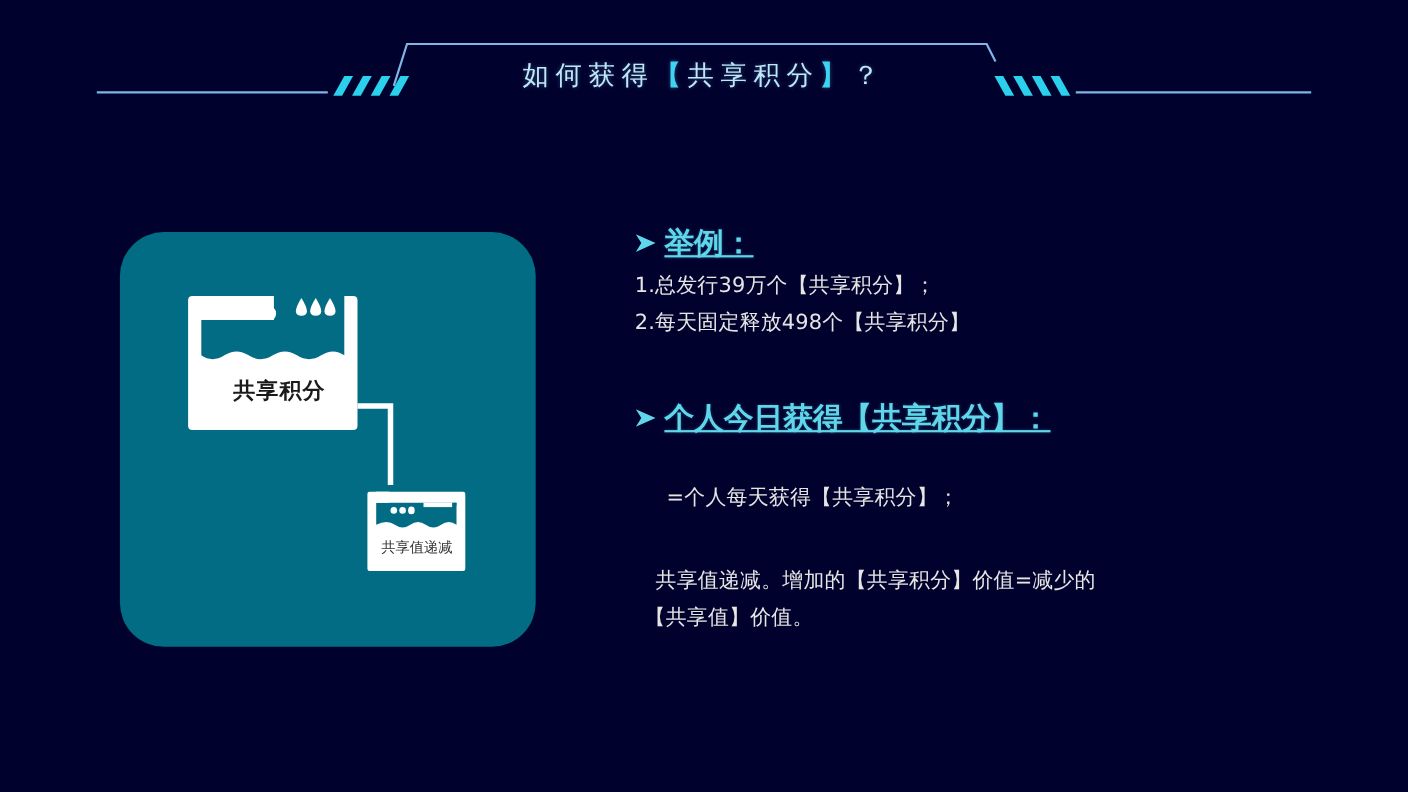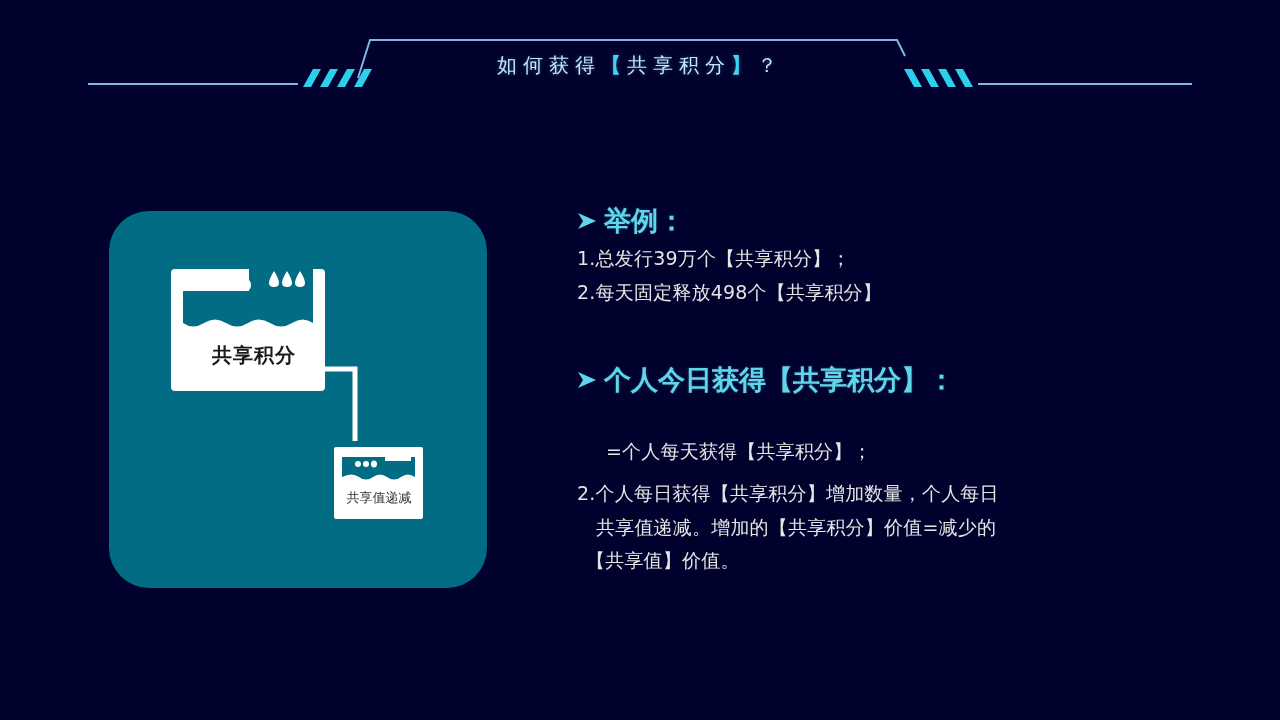--- a/index.html
+++ b/index.html
@@ -8,21 +8,21 @@
     background:#01012e;
     font-family:"DejaVu Sans", "Liberation Sans", sans-serif;
     position:relative;
   }
   .slide { position:absolute; inset:0; background:#01012d; }
 
   
   .hdr-svg { position:absolute; left:0; top:0; width:1280px; height:110px; }
   .title {
     position:absolute; left:400px; top:52px; width:480px; text-align:center;
-    font-size:20px; letter-spacing:6px; color:#bfe7f5;
+    font-size:24px; letter-spacing:6px; color:#bfe7f5;
     text-shadow:0 0 4px rgba(120,210,255,0.35);
     white-space:nowrap;
   }
   .title .br { color:#3fd3f2; font-weight:bold; }
 
   
   .card {
     position:absolute; left:109px; top:211px; width:378px; height:377px;
     background:#016c84; border-radius:40px;
   }
@@ -34,20 +34,21 @@
   .tank-label-small {
     position:absolute; left:339px; top:489px; width:80px; text-align:center;
     font-size:13px; color:#333; white-space:nowrap;
   }
 
   
   .section-h {
     position:absolute; font-size:27px; font-weight:bold; color:#5fd6ea;
     white-space:nowrap; display:flex; align-items:center;
     text-shadow:0 0 3px rgba(90,220,240,0.3);
+    text-decoration:underline;
   }
   .arrow { display:inline-block; width:18px; height:20px; margin-right:8px; }
   .line {
     position:absolute; font-size:19px; color:#e5e5e5; white-space:nowrap;
     letter-spacing:0.2px;
   }
 </style>
 </head>
 <body>
 
@@ -123,17 +124,16 @@
   <div class="line" style="left:577px; top:246px;">1.总发行39万个【共享积分】；</div>
   <div class="line" style="left:577px; top:280px;">2.每天固定释放498个【共享积分】</div>
 
   <div class="section-h" style="left:578px; top:362px;">
     <svg class="arrow" viewBox="0 0 18 20">
       <polygon points="0,2 18,10 0,18 5,10" fill="#5fd6ea"></polygon>
     </svg>
     <span>个人今日获得【共享积分】：</span>
   </div>
   <div class="line" style="left:606px; top:439px;">=个人每天获得【共享积分】；</div>
-  <div class="line" style="left:577px; top:481px;">2.个人每日获得【共享积分】增加数量，个人每日</div>
   <div class="line" style="left:586px; top:548px;">【共享值】价值。</div>
   <div class="line" style="left:596px; top:515px;">共享值递减。增加的【共享积分】价值=减少的</div>
 
 </div>
 
 </body></html>

